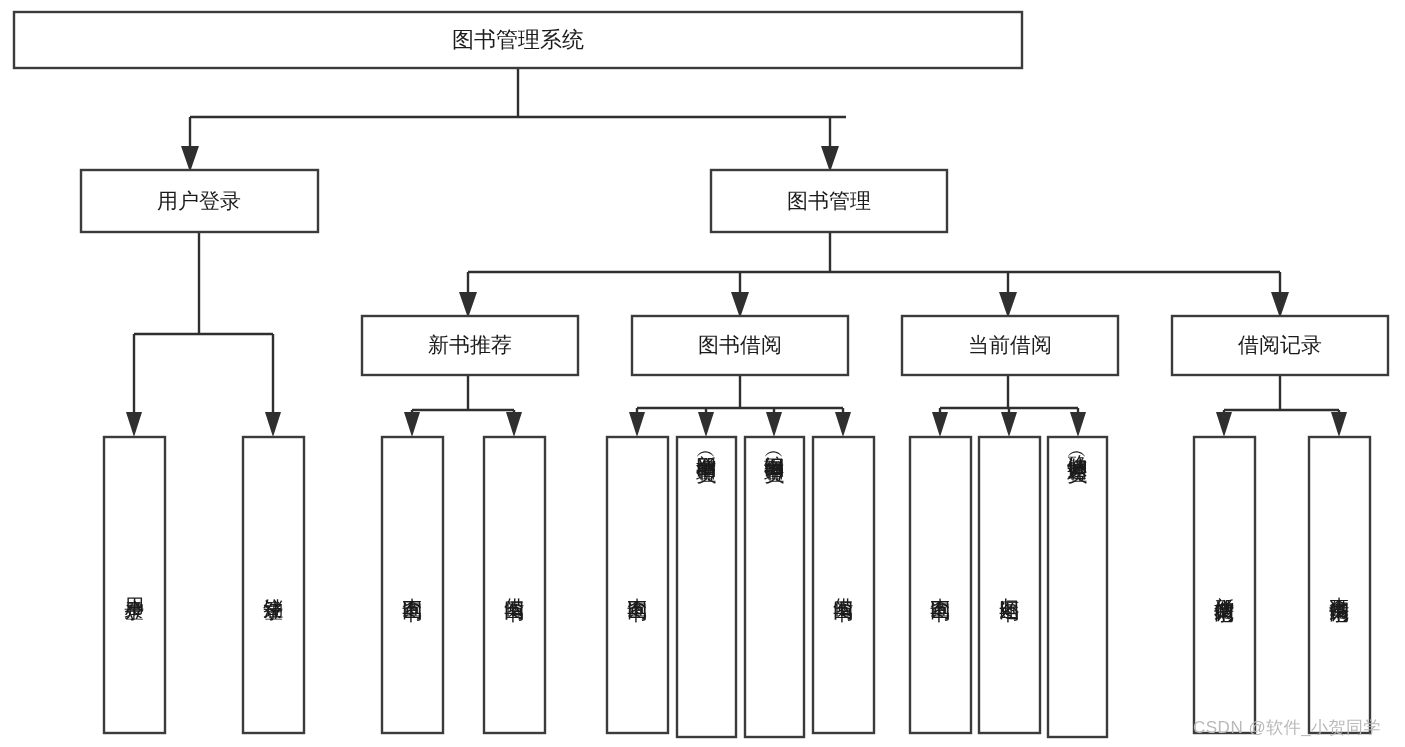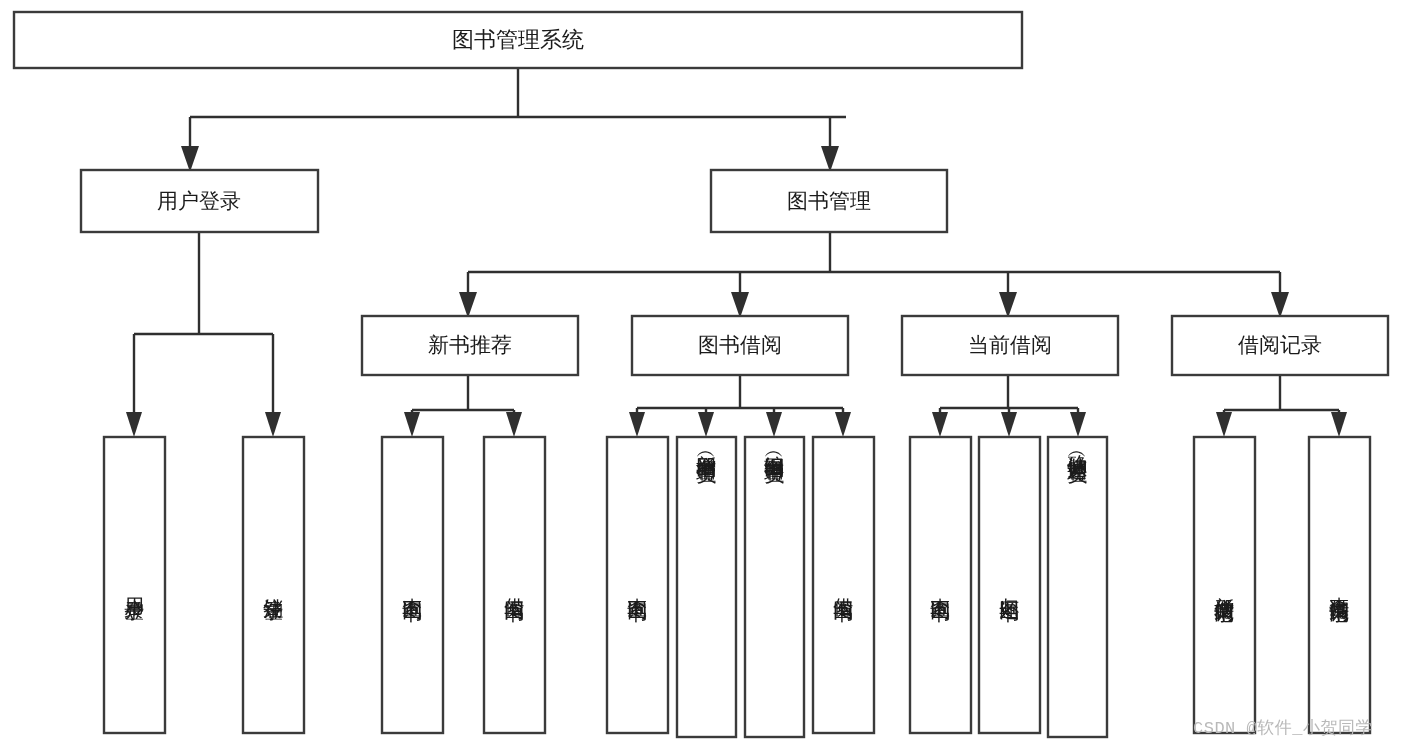--- a/index.html
+++ b/index.html
@@ -68,21 +68,21 @@
     color: #1b1b1b;
     white-space: nowrap;
     pointer-events: none;
   }
   .vlabel.top-aligned {
     justify-content: flex-start;
     padding-top: 2px;
   }
   .watermark {
     position: absolute;
-    font-family: Liberation Mono, monospace;
+    font-family: Liberation Sans, sans-serif;
     font-size: 17px;
     color: #b9b9b9;
     white-space: nowrap;
     letter-spacing: 0.5px;
   }
 </style>
 </head>
 <body>
 
 <div id="diagram-root">

